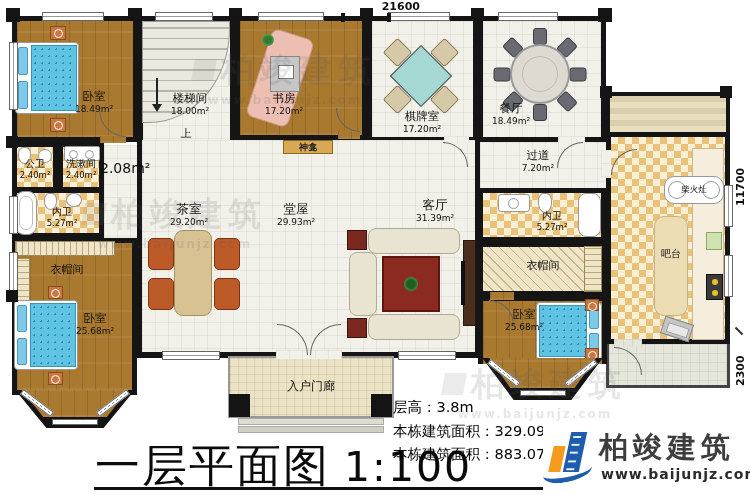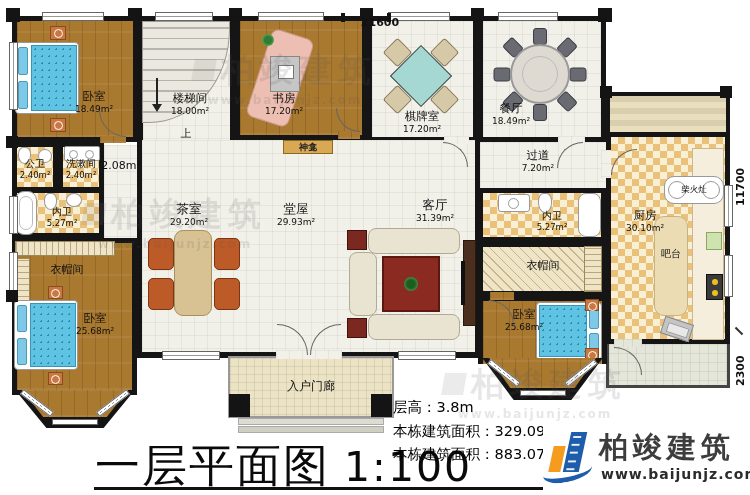--- a/index.html
+++ b/index.html
@@ -290,34 +290,30 @@
       <div class="ra">17.20m²</div>
     </div>
   <div class="rl" style="left:480px;top:102px;width:62px;">
     <div class="rn">餐厅</div>
       <div class="ra">18.49m²</div>
     </div>
   <div class="rl" style="left:508px;top:149px;width:60px;">
     <div class="rn">过道</div>
       <div class="ra">7.20m²</div>
     </div>
-  <div class="rl" style="left:614px;top:209px;width:62px;">
-    <div class="rn">厨房</div>
-      <div class="ra">30.10m²</div>
-    </div>
   <div class="rl sm" style="left:14px;top:158px;width:42px;">
     <div class="rn">公卫</div>
       <div class="ra">2.40m²</div>
     </div>
   <div class="rl sm" style="left:59px;top:158px;width:44px;">
     <div class="rn">洗漱间</div>
       <div class="ra">2.40m²</div>
     </div>
   <div class="rl sm" style="left:100px;top:160px;width:42px;">
-    <div class="ra" style="font-size:11px;">2.08m²</div>
+    <div class="ra" style="font-size:14px;">2.08m²</div>
     </div>
   <div class="rl sm" style="left:36px;top:206px;width:52px;">
     <div class="rn">内卫</div>
       <div class="ra">5.27m²</div>
     </div>
   <div class="rl" style="left:156px;top:202px;width:66px;">
     <div class="rn" style="font-size:12.5px;">茶室</div>
       <div class="ra">29.20m²</div>
     </div>
   <div class="rl" style="left:263px;top:202px;width:66px;">
@@ -343,21 +339,21 @@
       <div class="ra">25.68m²</div>
     </div>
   <div class="rl" style="left:490px;top:308px;width:68px;">
     <div class="rn">卧室</div>
       <div class="ra">25.68m²</div>
     </div>
   <div class="rl" style="left:260px;top:379px;width:102px;">
     <div class="rn" style="font-size:12px;">入户门廊</div>
     </div>
 
-  <div class="dim" style="left:340px;top:16px;width:80px;text-align:center;"><span>21600</span></div>
+  <div class="dim" style="left:340px;top:0px;width:80px;text-align:right;"><span>21600</span></div>
   <div class="dim dimV" style="left:734px;top:150px;height:56px;"><span>11700</span></div>
   <div class="dim dimV" style="left:734px;top:346px;height:40px;"><span>2300</span></div>
 
   <div class="wm" style="left:150px;top:48px;width:270px;">
     <div class="wmT"><span style="display:inline-block;width:22px;height:22px;background:#777;transform:skewX(-10deg);margin-right:6px;"></span><span>柏竣建筑</span></div>
     <div class="wmU">www.baijunjz.com</div>
   </div>
   <div class="wm" style="left:40px;top:192px;width:270px;">
     <div class="wmT"><span style="display:inline-block;width:22px;height:22px;background:#777;transform:skewX(-10deg);margin-right:6px;"></span><span>柏竣建筑</span></div>
     <div class="wmU">www.baijunjz.com</div>

